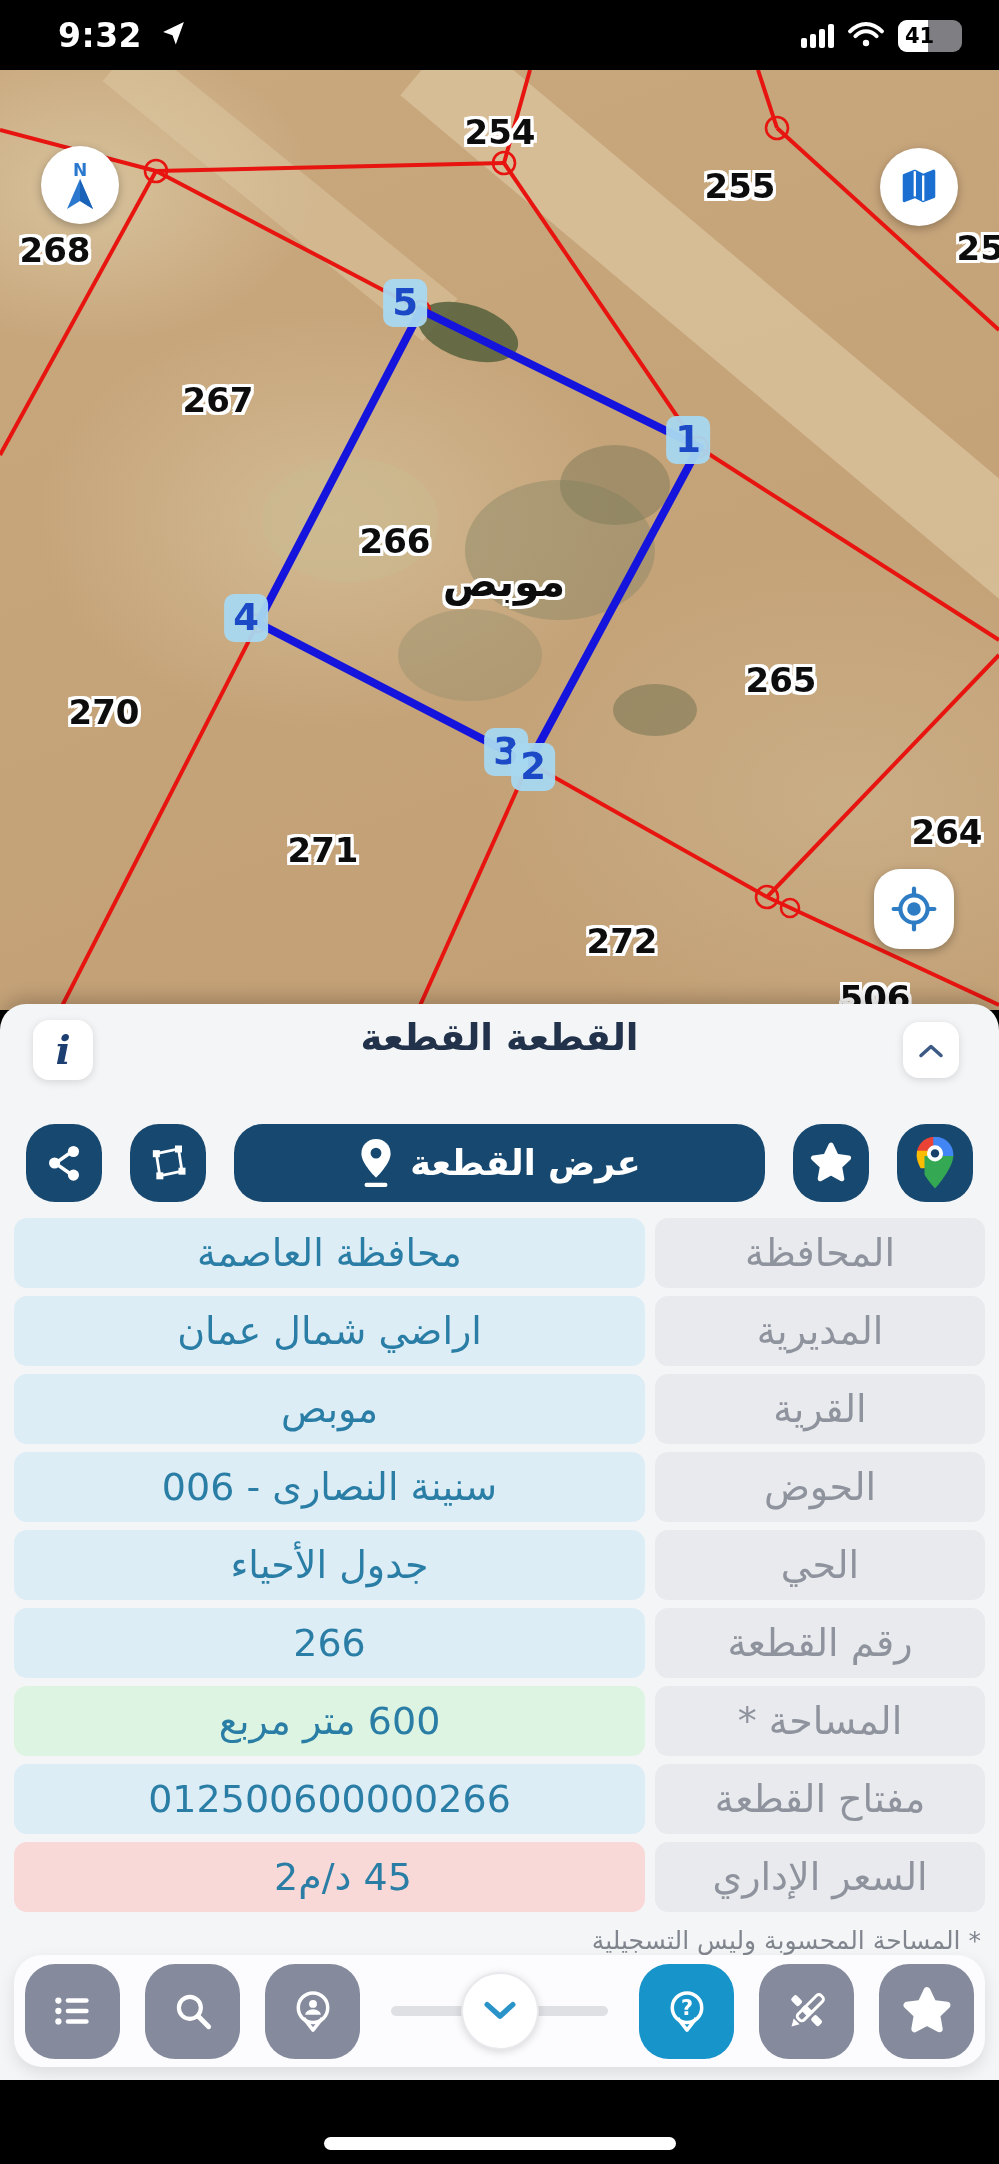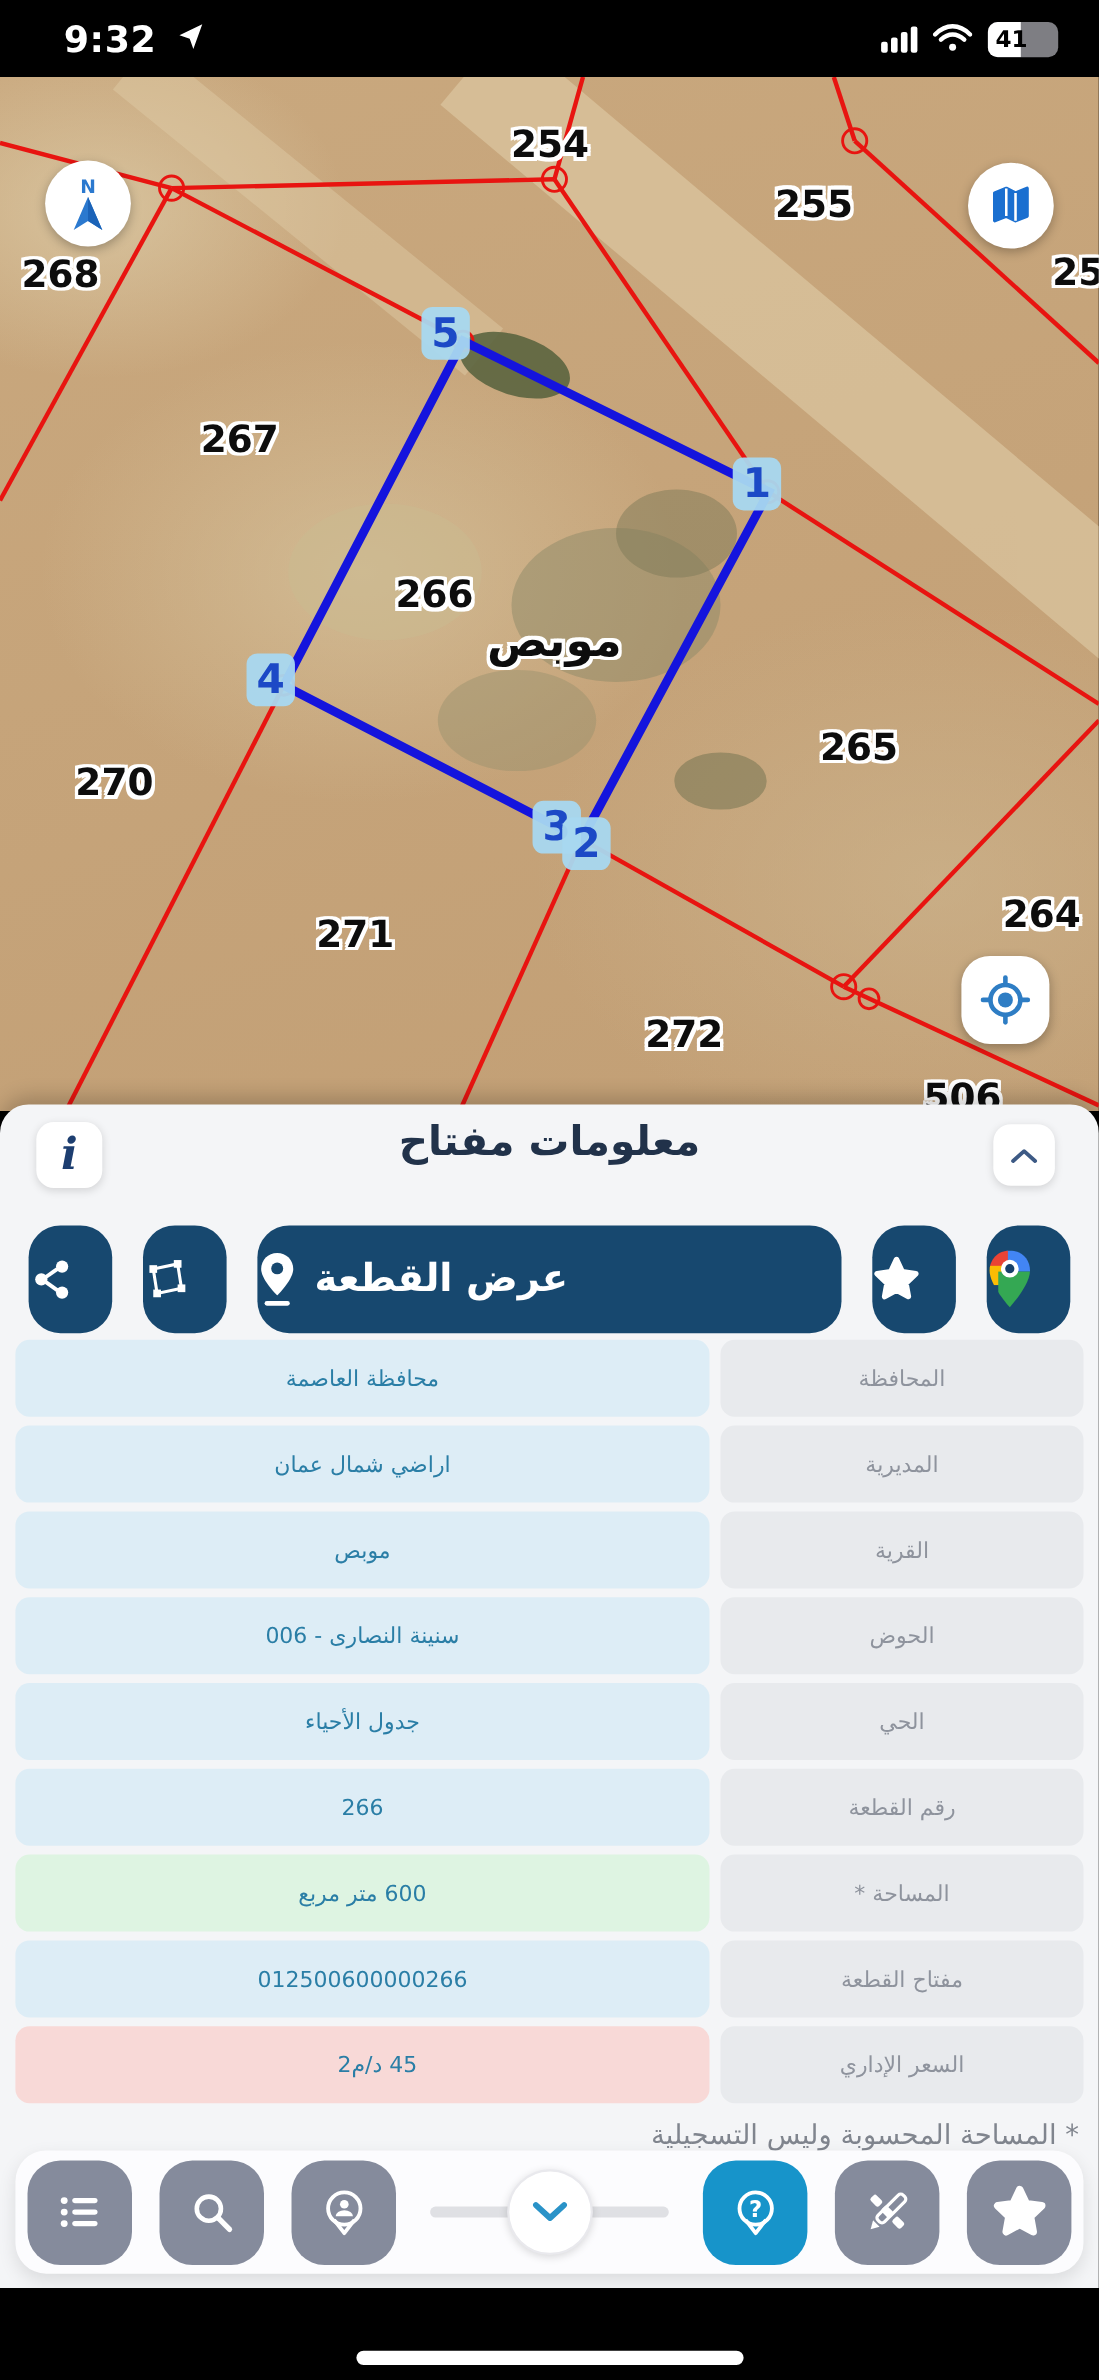--- a/index.html
+++ b/index.html
@@ -47,28 +47,28 @@
   .sheet-header{position:relative;height:96px;}
   .sheet-title{text-align:center;padding-top:12px;font-size:37px;font-weight:700;color:#21324a;}
   .hdr-btn{position:absolute;top:16px;width:60px;height:60px;border-radius:16px;background:#fff;
            box-shadow:0 2px 8px rgba(0,0,0,.13);display:flex;align-items:center;justify-content:center;}
   .info-btn{left:33px;}
   .collapse-btn{right:40px;top:18px;width:56px;height:56px;}
   .info-i{font-family:"DejaVu Serif","Liberation Serif",serif;font-style:italic;font-weight:700;
           font-size:40px;color:#1d3e70;line-height:40px;}
 
   .actions{display:flex;direction:ltr;align-items:center;gap:28px;padding:0 26px;margin-top:24px;height:78px;}
-  .navy-btn{background:#17486f;border-radius:29px;height:98px;display:flex;align-items:center;
-            justify-content:flex-start;flex:0 0 76px;}
+  .navy-btn{background:#17486f;border-radius:29px;height:78px;display:flex;align-items:center;
+            justify-content:center;flex:0 0 76px;}
   .main-btn{flex:1 1 auto;gap:16px;}
   .main-btn .lbl{color:#fff;font-size:35px;font-weight:700;}
 
   .ptable{display:flex;flex-direction:column;gap:8px;margin:16px 14px 0 14px;}
   .prow{display:flex;gap:10px;height:70px;}
-  .pcell{border-radius:13px;display:flex;align-items:center;justify-content:center;font-size:20px;}
+  .pcell{border-radius:13px;display:flex;align-items:center;justify-content:center;font-size:38px;}
   .plabel{flex:0 0 330px;background:#e8eaed;color:#8e939d;}
   .pvalue{flex:1 1 auto;background:#ddedf6;color:#2a7ea6;font-weight:500;}
   .pvalue.green{background:#def4e2;}
   .pvalue.pink{background:#f8d9d7;padding-left:27px;}
   .footnote{margin:14px 18px 0 0;text-align:right;font-size:25px;color:#80858e;}
 
   .toolbar{position:absolute;left:14px;right:14px;bottom:13px;height:112px;background:#fcfcfe;
            border-radius:28px;box-shadow:0 6px 16px rgba(0,0,0,.1);display:flex;direction:ltr;
            align-items:center;gap:25px;padding:0 11px;box-sizing:border-box;}
   .tb-btn{flex:0 0 95px;height:95px;border-radius:30px;background:#858b9c;display:flex;
@@ -212,21 +212,21 @@
             <line x1="22" y1="35.5" x2="22" y2="41.5"></line>
           <line x1="2.5" y1="22" x2="8.5" y2="22"></line>
             <line x1="35.5" y1="22" x2="41.5" y2="22"></line>
         </g>
       </svg>
     </div>
   </div>
 
   <div class="sheet" dir="rtl">
     <div class="sheet-header">
-      <div class="sheet-title">معلومات مفتاح</div>
+      <div class="sheet-title">القطعة القطعة</div>
       <div class="hdr-btn info-btn" style="left:33px;right:auto;">
         <span class="info-i">i</span>
       </div>
       <div class="hdr-btn collapse-btn" style="right:40px;left:auto;">
         <svg width="26" height="15" viewBox="0 0 26 14">
           <polyline points="3,12 13,3 23,12" stroke="#3d5a85" stroke-width="3.5" fill="none" stroke-linecap="round" stroke-linejoin="round"></polyline>
         </svg>
       </div>
     </div>
 

